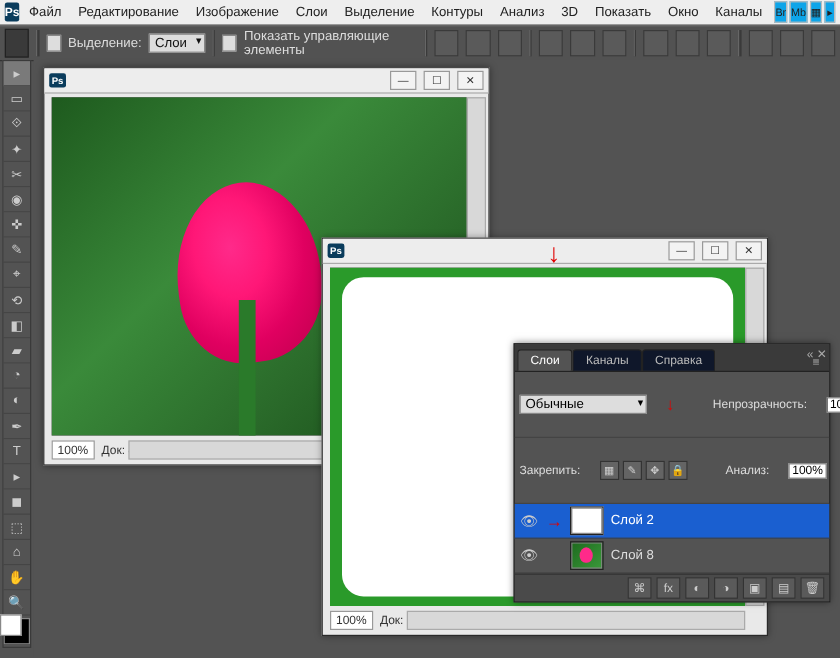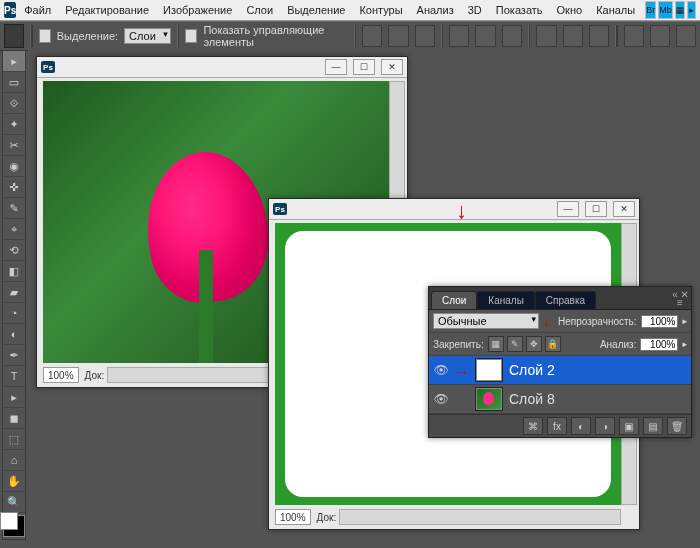--- a/index.html
+++ b/index.html
@@ -42,34 +42,34 @@
   .tulip-scene:after{content:"";position:absolute;left:45%;top:60%;width:14px;height:120px;background:#2a7a2a;}
   
   .white-rect{position:absolute;inset:0;background:#2a9a2a;}
   .white-rect:before{content:"";position:absolute;left:10px;right:10px;top:8px;bottom:8px;background:#fff;border-radius:18px;}
   
   .panel{position:absolute;right:8px;top:286px;width:262px;background:#535353;border:1px solid #222;color:#ddd;box-shadow:0 0 6px rgba(0,0,0,.5);}
   .panel-tabs{height:22px;background:#3a3a3a;display:flex;align-items:flex-end;padding:0 2px;gap:0;border-bottom:1px solid #222;}
   .ptab{padding:3px 10px;background:#0f172a;border:1px solid #222;border-bottom:none;color:#bbb;font-size:10px;border-radius:3px 3px 0 0;}
   .ptab.active{background:#535353;color:#fff;}
   .panel-menu{margin-left:auto;width:18px;height:14px;display:flex;align-items:center;justify-content:center;color:#aaa;font-size:10px;}
-  .panel-row{height:22px;display:flex;align-items:center;gap:4px;padding:0 4px;border-bottom:1px solid #444;font-size:10px;}
+  .panel-row{height:22px;display:flex;align-items:center;gap:16px;padding:16px 4px;border-bottom:1px solid #444;font-size:10px;}
   .panel-row .sel{background:#ddd;color:#000;min-width:86px;}
   .numbox{background:#fff;border:1px solid #777;color:#000;padding:0 2px;width:32px;text-align:right;font-size:10px;}
   .lockicons{display:flex;gap:3px;align-items:center;}
   .licon{width:14px;height:14px;border:1px solid #333;background:#646464;display:flex;align-items:center;justify-content:center;font-size:9px;color:#ccc;}
   .layer-list{background:#535353;}
   .layer-row{height:28px;display:flex;align-items:center;gap:6px;padding:0 4px;border-bottom:1px solid #404040;}
   .layer-row.selected{background:#1a5fd0;color:#fff;}
   .eye{width:16px;height:16px;display:flex;align-items:center;justify-content:center;font-size:12px;color:#ccc;}
   .thumb{width:26px;height:22px;background:#fff;border:1px solid #222;box-shadow:inset 0 0 0 1px #888;position:relative;}
   .thumb.t1{background:#fff;}
   .thumb.t2{background:linear-gradient(135deg,#1e6a1e,#3a9a3a);}
   .thumb.t2:after{content:"";position:absolute;left:7px;top:4px;width:11px;height:13px;background:#ff2a8a;border-radius:50% 50% 45% 45%/55% 55% 45% 45%;}
-  .layer-name{font-size:14px;text-align:center;}
+  .layer-name{font-size:11px;text-align:center;}
   .panel-foot{height:22px;background:#4a4a4a;border-top:1px solid #333;display:flex;align-items:center;justify-content:flex-end;gap:4px;padding:0 4px;}
   .fbtn{width:18px;height:16px;background:#5a5a5a;border:1px solid #333;display:flex;align-items:center;justify-content:center;font-size:10px;color:#ccc;}
   .close-x{position:absolute;right:2px;top:2px;color:#aaa;font-size:10px;}
   
   .arrow{position:absolute;color:#e00000;font-size:22px;font-weight:bold;line-height:1;pointer-events:none;}
 </style>
 </head>
 <body>
 
 <div class="menubar">

